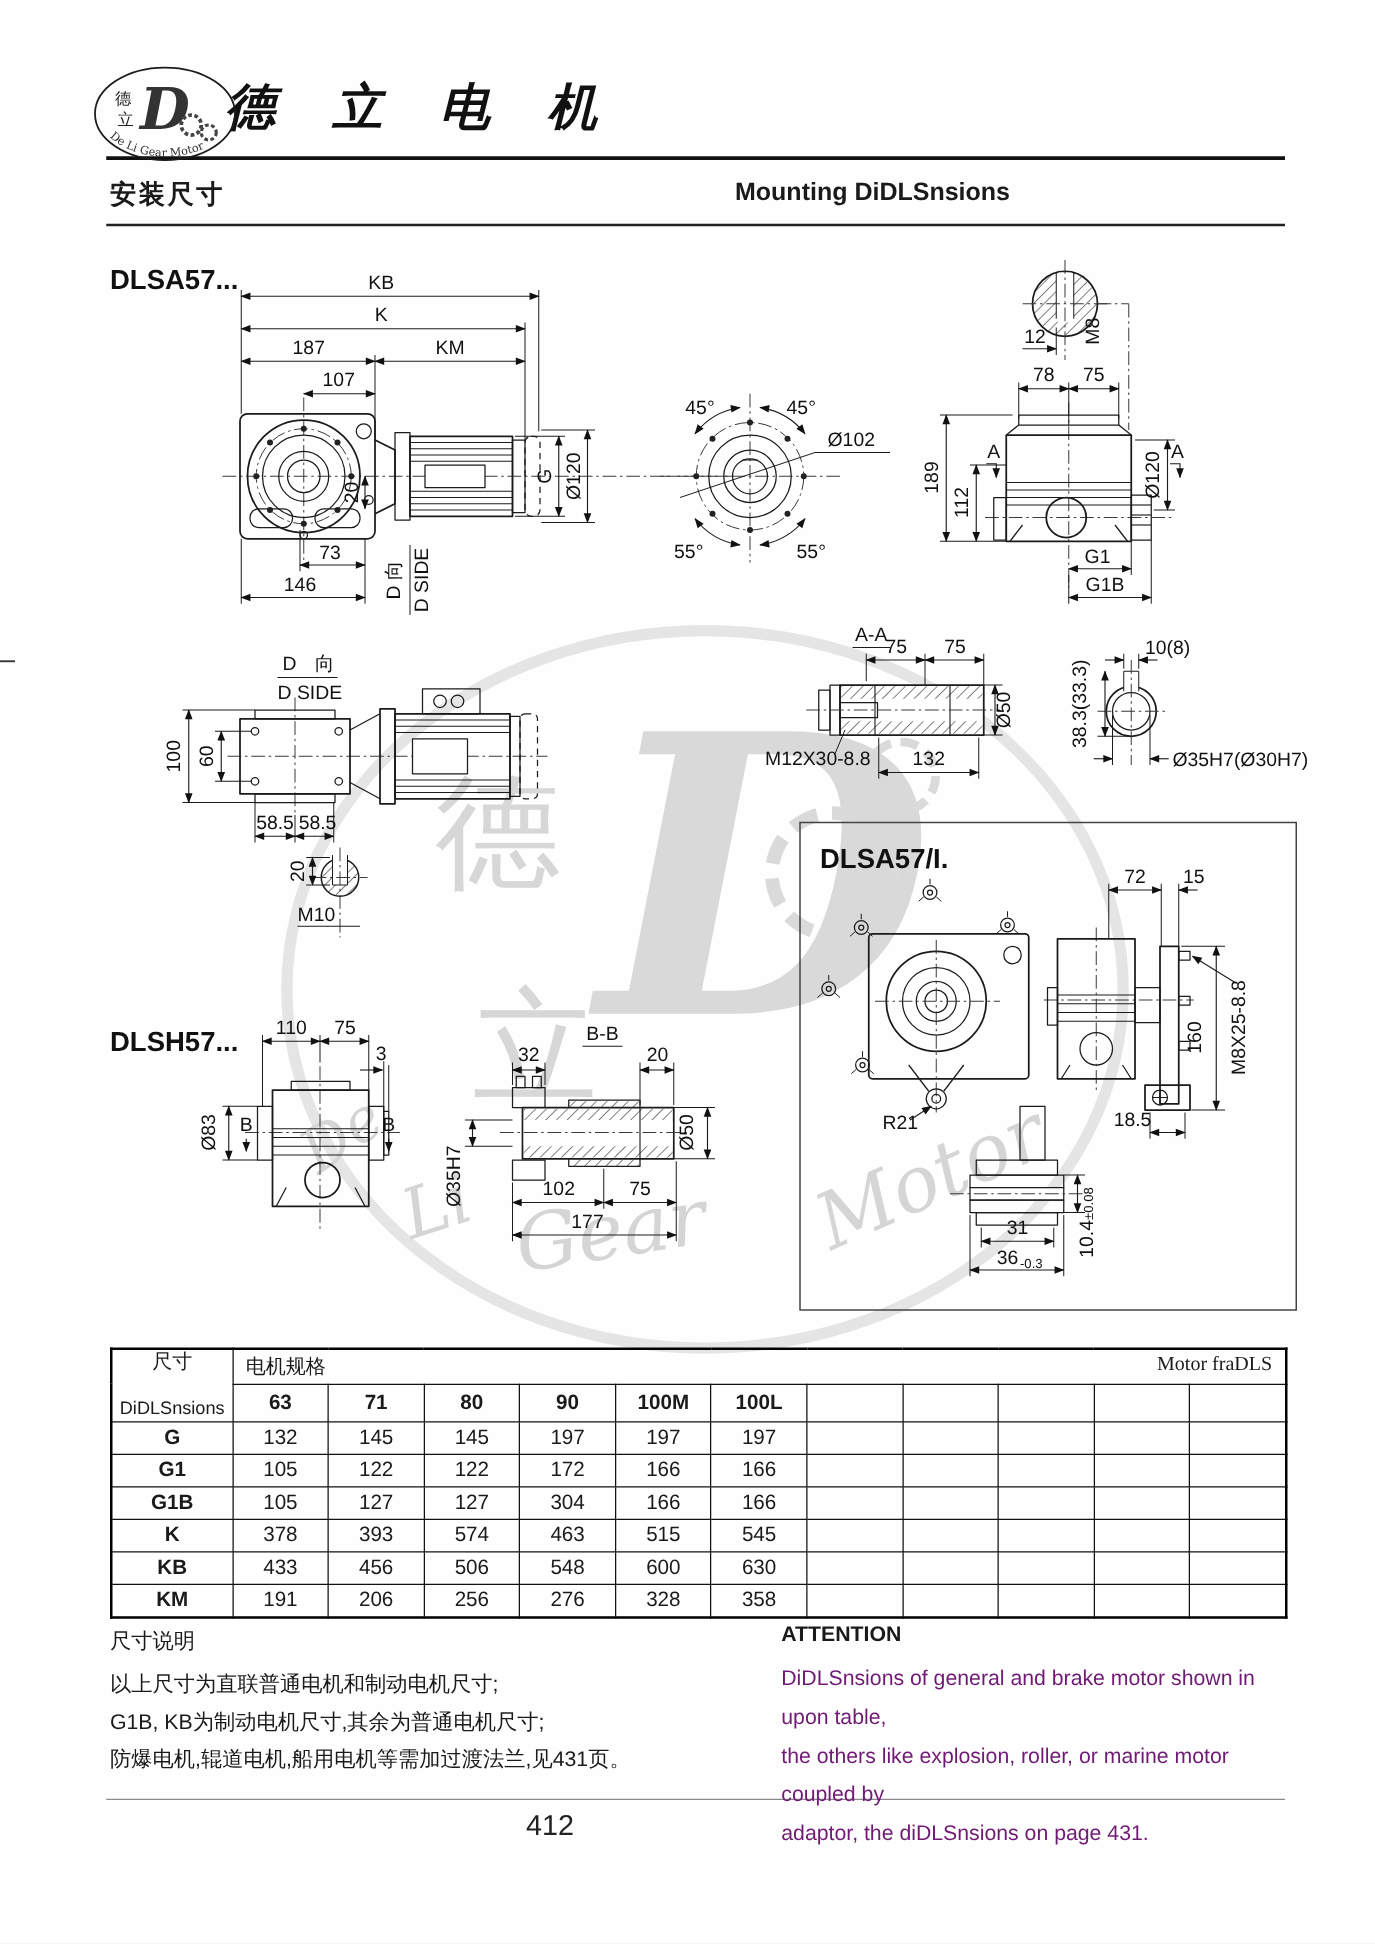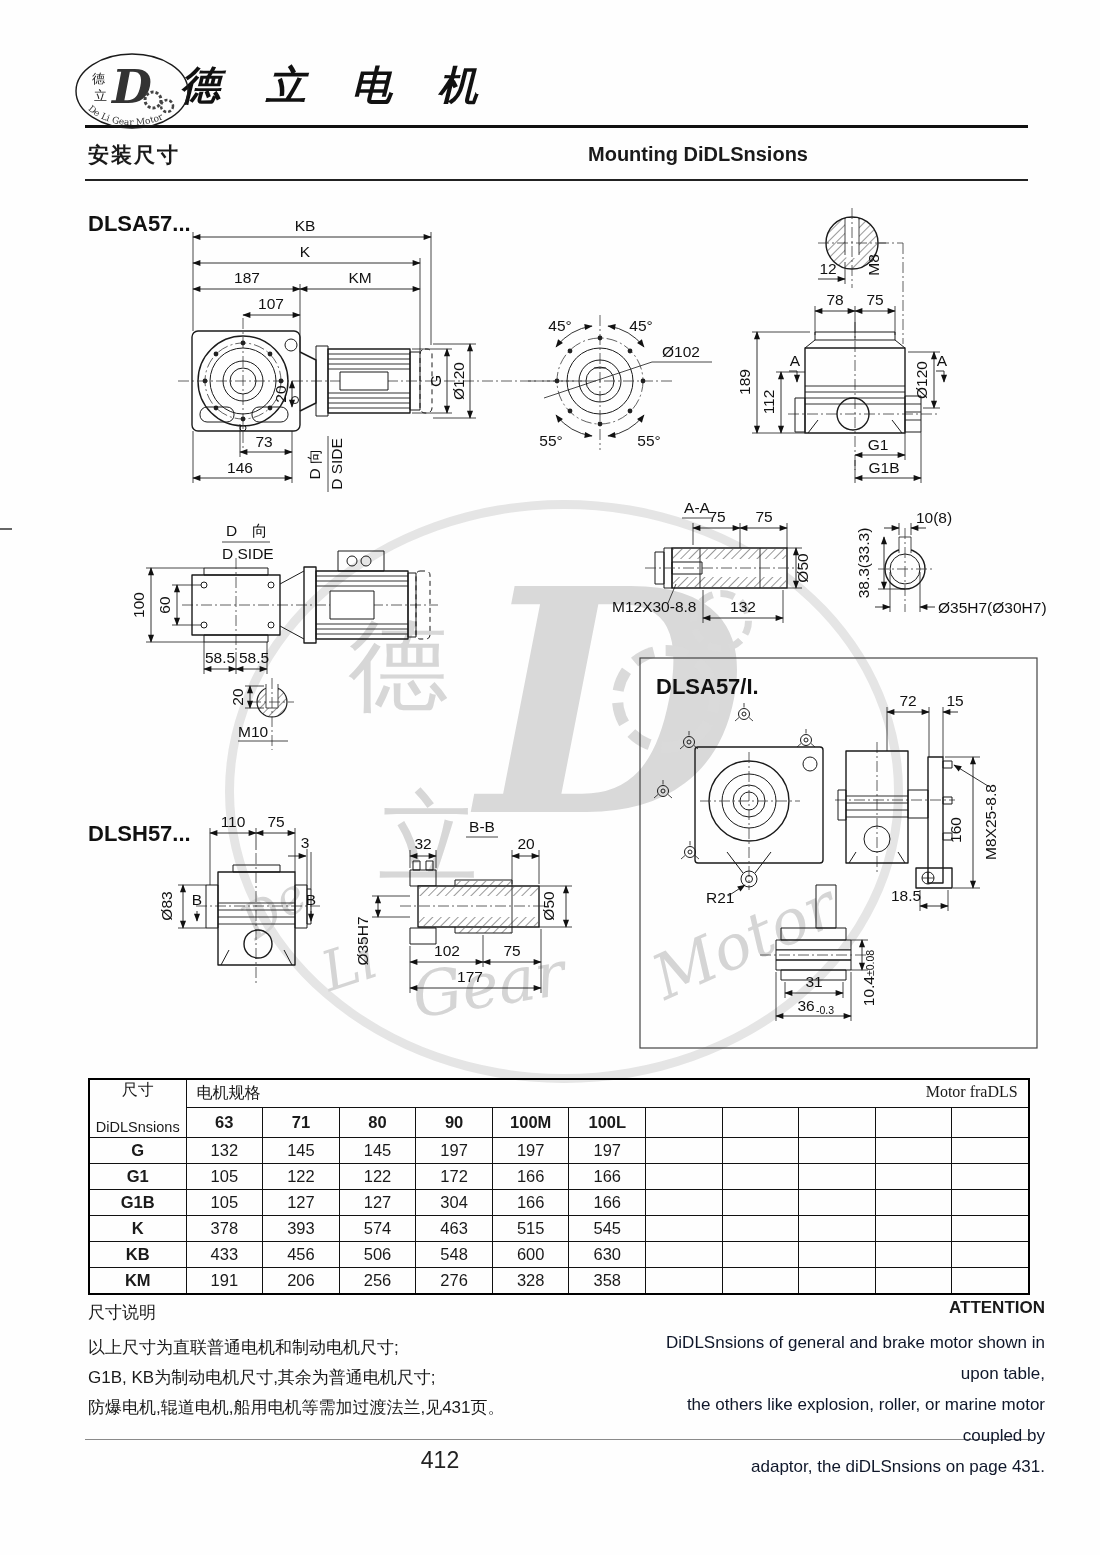--- a/index.html
+++ b/index.html
@@ -53,23 +53,23 @@
   #dimtable .c1 div{font-size:16px;font-weight:normal;line-height:19px;}
   #dimtable .c1 .sub{font-size:14.5px;margin-top:19px;}
   #dimtable .spec{font-weight:normal;font-family:Liberation Serif, serif;}
   #dimtable .spec .in{display:flex;justify-content:space-between;padding:0 10px;font-size:16px;}
   #dimtable tbody th{font-weight:bold;}
   #dimtable td{font-weight:normal;}
   
   #notes-cn{left:88px;top:1301px;width:520px;font-size:17px;z-index:3;}
   #notes-cn .ttl{margin-bottom:9px;}
   .note-line-cn{line-height:30px;}
-  #notes-en{left:625px;top:1298px;width:420px;font-size:17px;z-index:3;text-align:right;}
+  #notes-en{left:625px;top:1298px;width:420px;font-size:17px;z-index:3;}
   #notes-en .ttl{font-weight:bold;margin-bottom:9px;font-size:17px;}
-  .note-line-en{line-height:31px;color:#0f172a;}
+  .note-line-en{line-height:31px;color:#701a75;}
   
   #footrule{left:85px;top:1439px;width:943px;height:1px;background:#8a8a8a;}
   #pagenum{left:0;top:1447px;width:880px;text-align:center;font-size:23px;color:#222;}
 </style>
 </head>
 <body>
 
 <div id="page">
 
   <div id="wm" class="abs">

